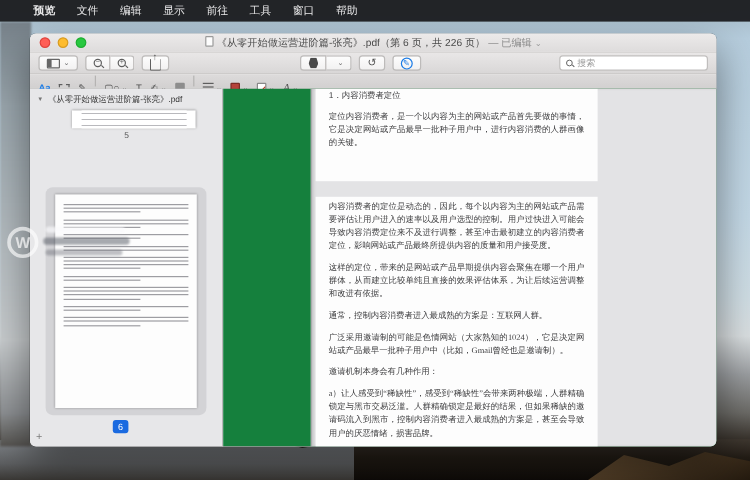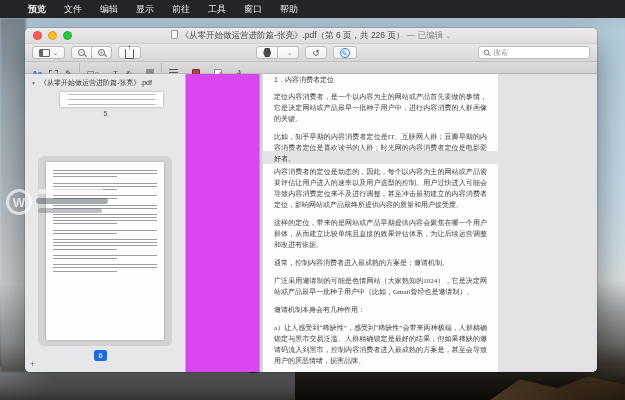--- a/index.html
+++ b/index.html
@@ -56,21 +56,21 @@
   .sb-icon::before { content:""; position:absolute; left:0; top:0; bottom:0; width:3px; background:#666; }
   .chev-s { font-size:6px; color:#666; margin-left:3px; }
   .mag { width:7px; height:7px; border:1.2px solid #5f5f5f; border-radius:50%; position:relative; }
   .mag::after { content:""; position:absolute; width:3px; height:1.2px; background:#5f5f5f; transform:rotate(45deg); right:-3px; bottom:-1px; }
   .mag .pm { position:absolute; left:0; right:0; top:-1.5px; text-align:center; font-size:6px; color:#5f5f5f; }
   .share-ic { position:relative; width:9px; height:10px; border:1px solid #5f5f5f; border-top:none; border-radius:1px; margin-top:2px;}
   .share-ic::before { content:"↑"; position:absolute; left:1px; top:-6px; font-size:8px; color:#5f5f5f; }
   .hl-ic { width:8px; height:9px; background:#4a4a4a; clip-path:polygon(20% 0,80% 0,100% 55%,78% 100%,22% 100%,0 55%); }
   .rot-ic { font-size:9px; color:#555; }
   .markup-ic { width:10px; height:10px; border:1.2px solid #1a7be6; border-radius:50%; color:#1a7be6; font-size:7px; line-height:9px; text-align:center; }
-  #search { margin-left:auto; width:112px; height:13px; background:#fff; border:.5px solid #c0bebd; border-radius:3px;
+  #search { margin-left:auto; width:124px; height:13px; background:#fff; border:.5px solid #c0bebd; border-radius:3px;
     display:flex; align-items:center; padding:0 4px; }
   #search .mag { transform:scale(.8); }
   #search input { border:none; outline:none; width:80px; font-size:7.5px; color:#444; background:transparent; margin-left:3px; }
   #search input::placeholder { color:#9a9a9a; }
 
   #markupbar { height:12px; background:linear-gradient(#dddbdb,#d2d0d0); border-bottom:1px solid #bab8b7;
     display:flex; align-items:center; padding:0 7px; gap:7px; font-size:8px; color:#4e4e4e; flex:none; }
   .mk { display:flex; align-items:center;margin-top:11px; }
   .mk .chev-s { margin-left:2px; }
   .mk-aa { color:#1a7be6; font-weight:bold; font-size:8px; }
@@ -95,21 +95,21 @@
   .sel-box { position:absolute; left:13px; top:82px; width:134px; height:190px; background:#d3d3d6; border-radius:6px; }
   .thumb6 { position:absolute; left:21px; top:88px; width:118px; height:178px; background:#fdfdfd; box-shadow:0 0 2px rgba(0,0,0,.3);
     padding:8px 7px; overflow:hidden; }
   .thumb6 .tline { height:1px; background:#9d9da2; margin-bottom:2.2px; }
   .thumb6 .tline.short { width:62%; }
   .thumb6 .tgap { height:3px; }
   .badge6 { position:absolute; left:69px; top:276px; width:13px; height:11px; background:#1a6ae0; border-radius:2.5px;
     color:#fff; font-size:7.5px; text-align:center; line-height:11px; }
   .sb-add { position:absolute; left:5px; bottom:3px; font-size:9px; color:#7c7c7c; }
 
-  #mainview { flex:1; background:#d946ef; position:relative; overflow:hidden;text-decoration:underline; }
+  #mainview { flex:1; background:#15803d; position:relative; overflow:hidden;text-decoration:underline; }
   #page { position:absolute; left:73px; top:0; right:0; bottom:0; background:#e3e3e5;
     border-left:1px solid #ababad; box-shadow:inset 2px 0 3px -1px rgba(0,0,0,.18); }
   .tblock { position:absolute; left:3px; width:235px; background:#fdfdfd; padding:3px 11px 6px 11px; }
   .tblock.b1 { top:0; height:77px; padding-top:1px; }
   .tblock.b2 { top:90px; height:209px; }
   .doc-h { font-size:7px; color:#3c3c3e; margin-bottom:7px; }
   .doc-p { font-size:7px; line-height:11px; color:#3c3c3e; text-align:justify; margin-bottom:7px;
     font-family:"Liberation Serif","DejaVu Serif",serif; }
   .doc-p:last-child { margin-bottom:0; }
 
@@ -289,26 +289,25 @@
         </div>
         <div class="badge6">6</div>
         <div class="sb-add">+</div>
       </div>
 
       <div id="mainview">
         <div id="page">
           <div class="tblock b1">
             <div class="doc-h">1．内容消费者定位</div>
             <p class="doc-p">定位内容消费者，是一个以内容为主的网站或产品首先要做的事情，它是决定网站或产品最早一批种子用户中，进行内容消费的人群画像的关键。</p>
-            <p class="doc-p">比如，知乎早期的内容消费者定位是IT、互联网人群；豆瓣早期的内容消费者定位是喜欢读书的人群；时光网的内容消费者定位是电影爱好者。</p>
           </div>
           <div class="tblock b2">
             <p class="doc-p">内容消费者的定位是动态的，因此，每个以内容为主的网站或产品需要评估让用户进入的速率以及用户选型的控制。用户过快进入可能会导致内容消费定位来不及进行调整，甚至冲击最初建立的内容消费者定位，影响网站或产品最终所提供内容的质量和用户接受度。</p>
             <p class="doc-p">这样的定位，带来的是网站或产品早期提供内容会聚焦在哪一个用户群体，从而建立比较单纯且直接的效果评估体系，为让后续运营调整和改进有依据。</p>
-            <p class="doc-p">通常，控制内容消费者进入最成熟的方案是：邀请机制。</p>
+            <p class="doc-p">通常，控制内容消费者进入最成熟的方案是：互联网人群。</p>
             <p class="doc-p">广泛采用邀请制的可能是色情网站（大家熟知的1024），它是决定网站或产品最早一批种子用户中（比如，Gmail曾经也是邀请制）。</p>
             <p class="doc-p">邀请机制本身会有几种作用：</p>
             <p class="doc-p">a）让人感受到“稀缺性”，感受到“稀缺性”会带来两种极端，人群精确锁定与黑市交易泛滥。人群精确锁定是最好的结果，但如果稀缺的邀请码流入到黑市，控制内容消费者进入最成熟的方案是，甚至会导致用户的厌恶情绪，损害品牌。</p>
 
           </div>
         </div>
       </div>
     </div>
   </div>
 

